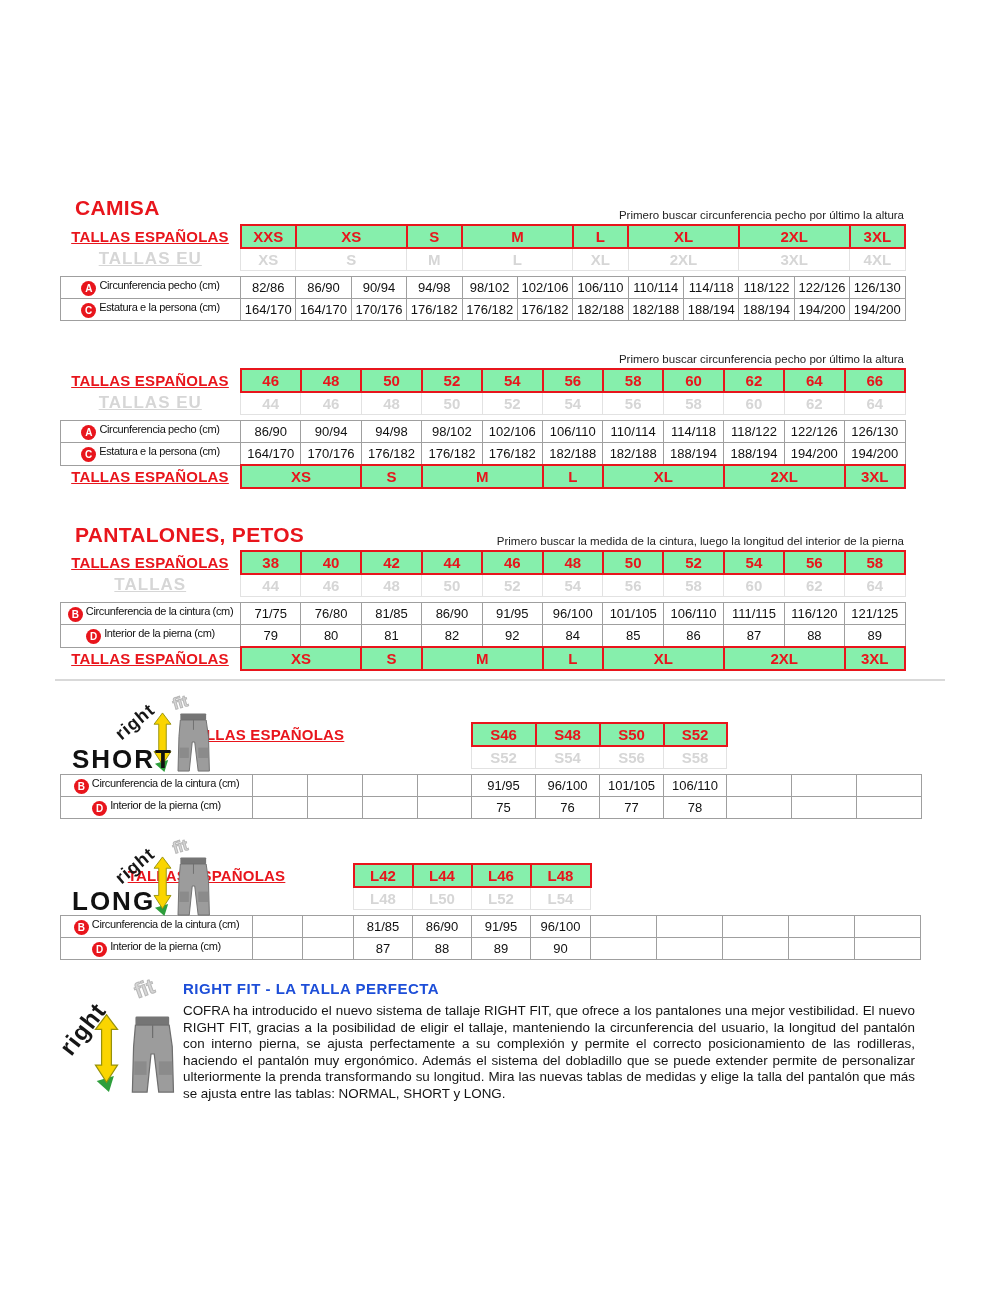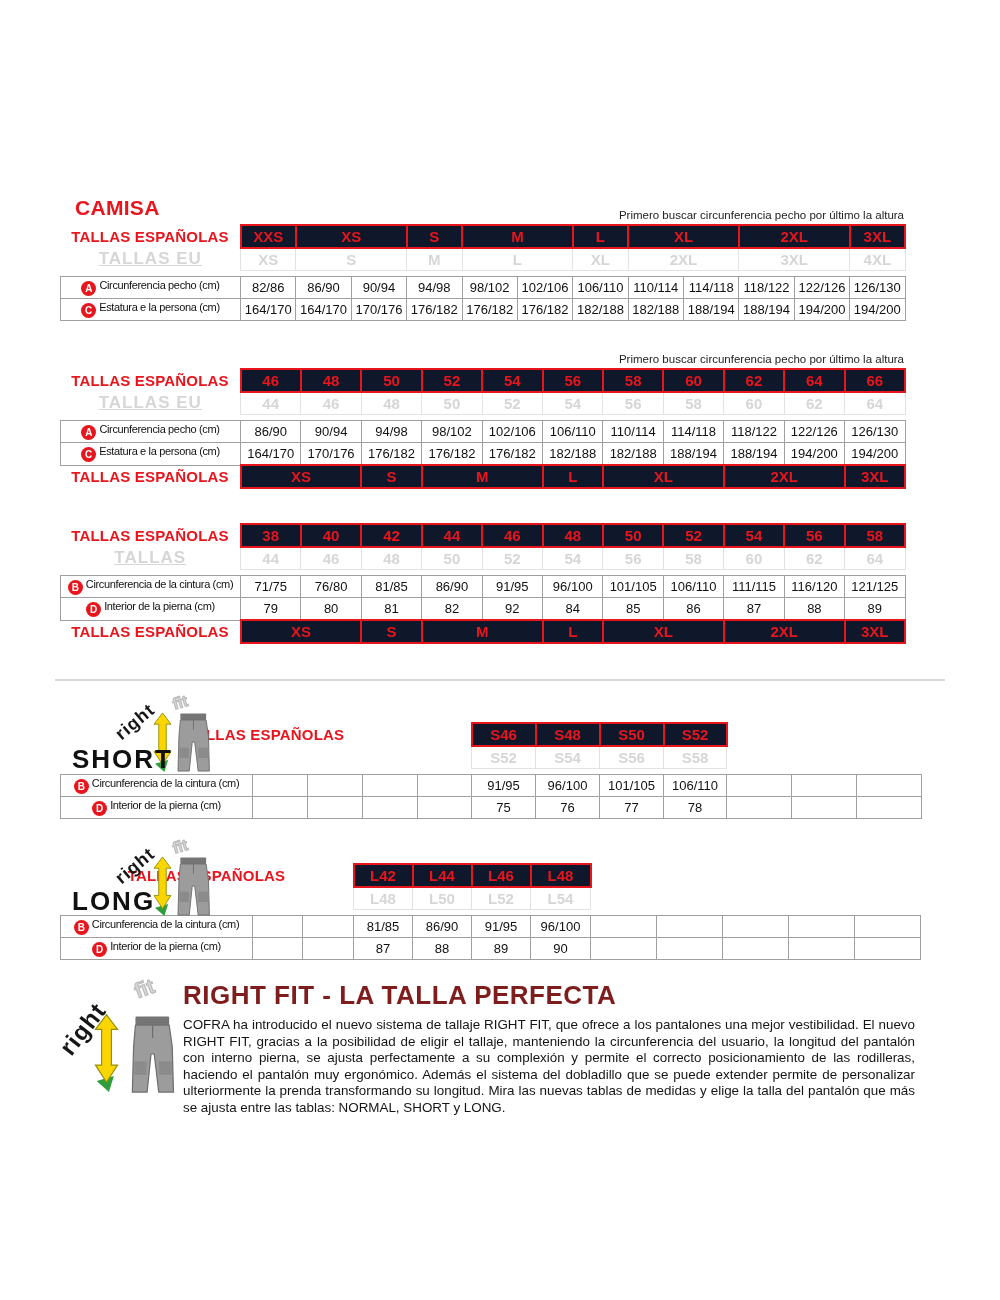--- a/index.html
+++ b/index.html
@@ -14,22 +14,22 @@
   .page{position:relative;width:1000px;height:1300px;background:#fff;overflow:hidden;}
 
   .sec{position:absolute;}
   .sec-head{position:relative;height:28px;}
   .sec-title{margin:0 0 0 15px;font-size:21px;font-weight:bold;color:var(--red);letter-spacing:.3px;line-height:24px;white-space:nowrap;}
   .caption{position:absolute;right:2px;bottom:3px;font-size:11.5px;color:#222;white-space:nowrap;}
 
   table.size-table{border-collapse:collapse;table-layout:fixed;}
   table.size-table.full{width:100%;}
   table.size-table td{padding:0;height:21px;text-align:center;vertical-align:middle;white-space:nowrap;overflow:hidden;}
-  td.rbox{border:2px solid var(--red);color:var(--red);font-weight:bold;font-size:15px;height:23px;background:#0f172a;}
-  td.rlbl{color:var(--red);font-weight:bold;font-size:15px;text-align:right;padding-right:7px;letter-spacing:.2px;height:23px;}
+  td.rbox{border:2px solid var(--red);color:var(--red);font-weight:bold;font-size:15px;height:23px;background:#86efac;}
+  td.rlbl{color:var(--red);font-weight:bold;font-size:15px;text-align:right;padding-right:7px;letter-spacing:.2px;height:23px;text-decoration:underline;}
   td.gbox{border:1px solid var(--grayborder);color:var(--graytxt);font-weight:bold;font-size:15px;}
   td.glbl{color:var(--graytxt);font-weight:bold;font-size:17px;text-align:left;padding-left:12px;letter-spacing:1px;text-decoration:underline;}
   td.nob{border:none;}
   tr.sp td{height:5px;border:none;}
   td.dlbl{border:1px solid var(--cellborder);text-align:left;font-size:11px;letter-spacing:-.35px;padding-left:3px;color:var(--ink);}
   td.dval{border:1px solid var(--cellborder);font-size:13px;color:var(--ink);}
   .circ{display:inline-block;width:15px;height:15px;border-radius:50%;background:var(--red);color:#fff;font-weight:bold;font-size:10px;line-height:15px;text-align:center;margin-right:3px;letter-spacing:0;vertical-align:-3px;}
 
   .divider{position:absolute;top:679px;left:55px;width:890px;height:2px;background:#d9d9d9;}
 
@@ -47,21 +47,21 @@
   .rf-logo.sm .rf-arrow{left:30px;bottom:-2px;width:21px;height:62px;}
   .rf-logo.lg{width:104px;height:114px;}
   .rf-logo.lg .rf-right{left:-10px;top:58px;font-size:24px;letter-spacing:1px;transform:rotate(-52deg);}
   .rf-logo.lg .rf-fit{right:24px;top:0;font-size:21px;transform:rotate(-20deg);}
   .rf-logo.lg .rf-pants{right:0;bottom:0;width:54px;height:80px;}
   .rf-logo.lg .rf-arrow{left:18px;bottom:-1px;width:27px;height:82px;}
 
   
   .rightfit-sec{display:flex;align-items:flex-start;}
   .rf-text{margin-left:108px;width:738px;}
-  .rf-title{margin:2px 0 6px 0;font-size:26px;font-weight:bold;letter-spacing:.5px;color:#7f1d1d;}
+  .rf-title{margin:2px 0 6px 0;font-size:15px;font-weight:bold;letter-spacing:.5px;color:#1d4ed8;}
   .rf-para{font-size:13.4px;line-height:16.6px;text-align:justify;color:#151515;margin:0;}
 </style>
 </head>
 <body>
 
 <div class="page">
 
   <div class="sec" style="top:196px;left:60px;width:846px;">
     <div class="sec-head">
       <h2 class="sec-title">CAMISA</h2>
@@ -230,20 +230,24 @@
             <td class="rbox">L</td>
             <td class="rbox" colspan="2">XL</td>
             <td class="rbox" colspan="2">2XL</td>
             <td class="rbox">3XL</td>
           </tr>
         </tbody>
       </table>
   </div>
 
   <div class="sec" style="top:523px;left:60px;width:846px;">
+    <div class="sec-head" style="height:27px;">
+      <h2 class="sec-title">PANTALONES, PETOS</h2>
+      <div class="caption">Primero buscar la medida de la cintura, luego la longitud del interior de la pierna</div>
+    </div>
     <table class="size-table full">
         <colgroup>
           <col style="width:180px">
           <col>
           <col>
           <col>
           <col>
           <col>
           <col>
           <col>

